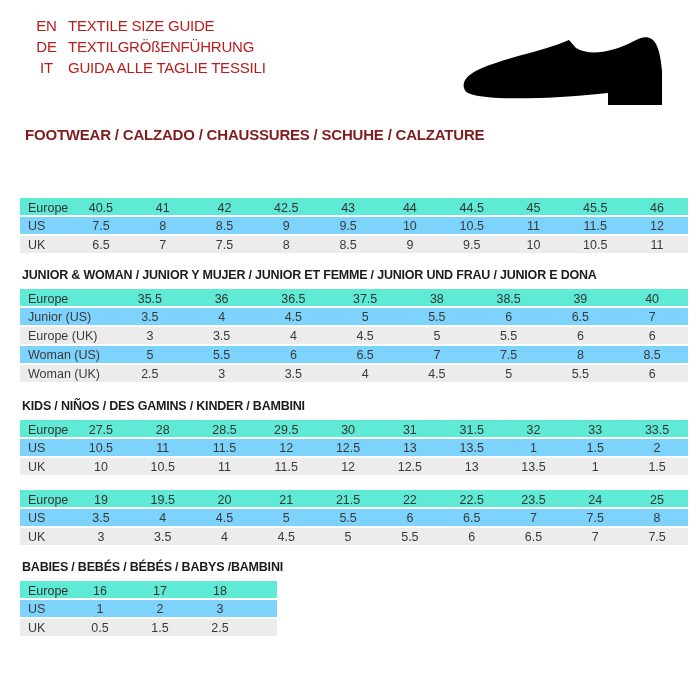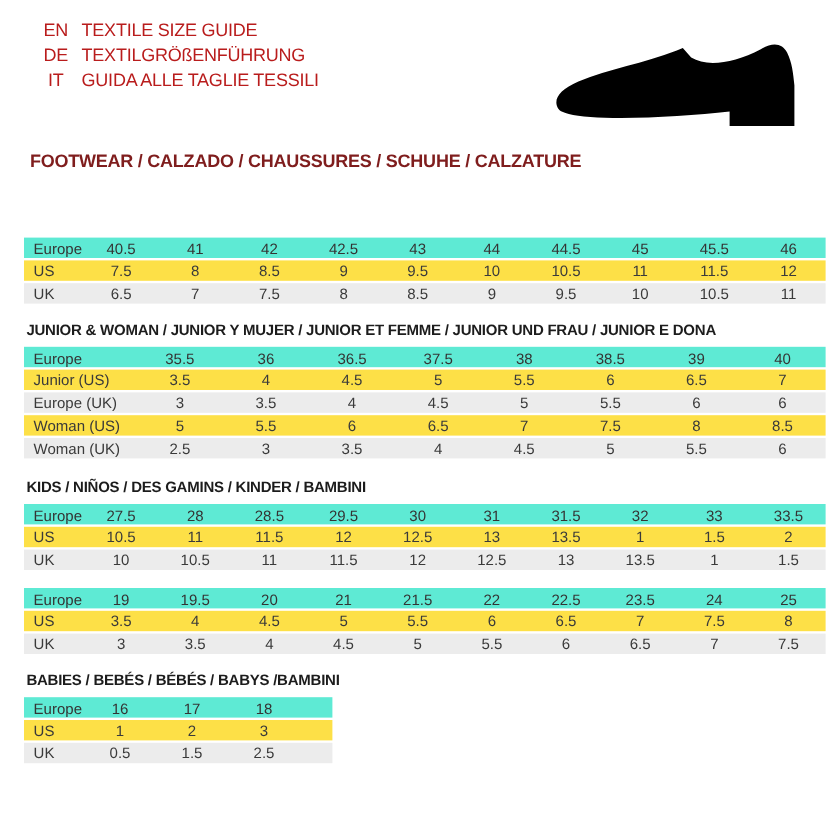--- a/index.html
+++ b/index.html
@@ -18,21 +18,21 @@
   .shoe{position:absolute;top:33px;left:455px;width:222px;height:80px;}
 
   
   .tables{position:absolute;top:198px;left:20px;width:668px;}
   .size-section{margin:0 0 15px 0;}
   .size-section.gap-lg{margin-bottom:17px;}
   .sec-title{font-size:12.5px;font-weight:bold;line-height:14px;margin:0 0 7px 2px;
              letter-spacing:-0.2px;color:#1c1c1c;}
   .t{width:668px;}
   .t.narrow{width:257px;}
-  .t-row{display:flex;height:17px;margin-bottom:2px;align-items:center;background:#fde047;
+  .t-row{display:flex;height:17px;margin-bottom:2px;align-items:center;background:#7dd3fc;
          font-size:12.5px;color:#3a3a3a;}
   .t-row.hdr{background:#5eead4;color:#343434;align-items:flex-end;}
   .t-row:nth-child(odd):not(.hdr){background:#ececec;}
   .t-label{flex:0 0 42px;padding-left:8px;white-space:nowrap;}
   .t.wide-label .t-label{flex:0 0 86px;}
   .t-cell{flex:1 1 0;text-align:center;}
   .t.narrow .t-cell{flex:0 0 60px;}
   .t.narrow .t-filler{flex:1 1 0;}
 </style>
 </head>

